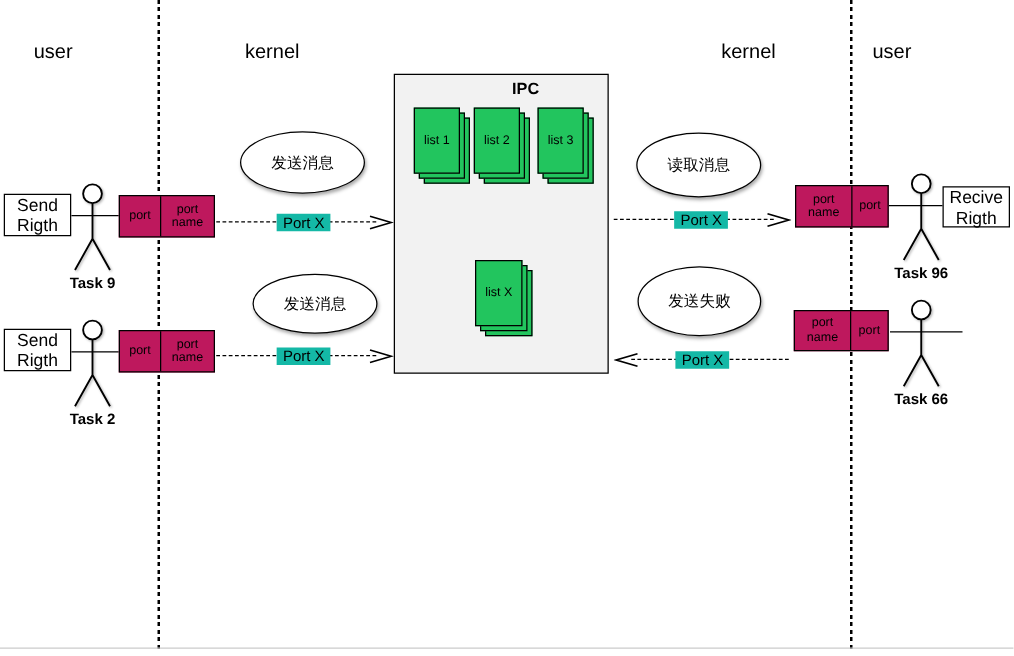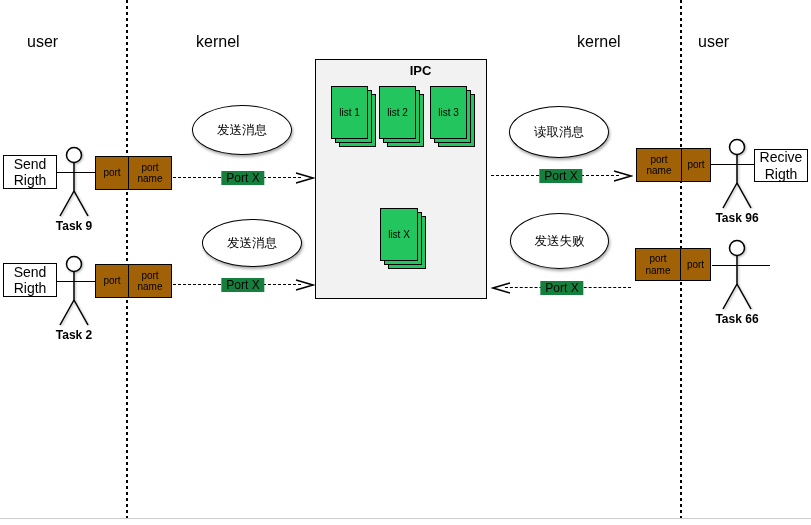--- a/index.html
+++ b/index.html
@@ -23,26 +23,26 @@
   .stack .p2 { left:4px; top:4px; }
   .stack .front { left:0; top:0; display:flex; align-items:center; justify-content:center; font-size:10px; }
 
   .ellipse { position:absolute; background:#fff; border:1.4px solid #000; border-radius:50%;
     display:flex; align-items:center; justify-content:center; font-size:12.5px;
     box-shadow:1px 2px 3px rgba(0,0,0,0.35); }
 
   .arrow { position:absolute; height:16px; }
   .arrow .dash { position:absolute; top:7px; border-top:1.4px dashed #000; }
   .arrow .alabel { position:absolute; left:50%; top:50%; transform:translate(-50%,-50%);
-    background:#15803d; padding:0 5px; font-size:12px; white-space:nowrap;text-align:right; }
+    background:#14b8a6; padding:0 5px; font-size:12px; white-space:nowrap;text-align:right; }
   .arrow svg { position:absolute; top:1px; }
 
   .box { position:absolute; background:#fff; border:1.4px solid #000; display:flex;
     align-items:center; justify-content:center; text-align:center; font-size:14px; line-height:1.15; }
-  .portbox { position:absolute; background:#a16207; border:1.4px solid #000; display:flex; }
+  .portbox { position:absolute; background:#be185d; border:1.4px solid #000; display:flex; }
   .portbox .cell { display:flex; align-items:center; justify-content:center; text-align:center;
     font-size:10px; line-height:1.15; padding:0 2px; }
 
   .connector { position:absolute; border-top:1.4px solid #000; }
 
   .actor { position:absolute; }
   .actor svg { filter: drop-shadow(1px 1.5px 1px rgba(0,0,0,0.3)); }
   .task-label { position:absolute; width:60px; text-align:center; font-size:12px; font-weight:bold; }
 </style>
 </head>

